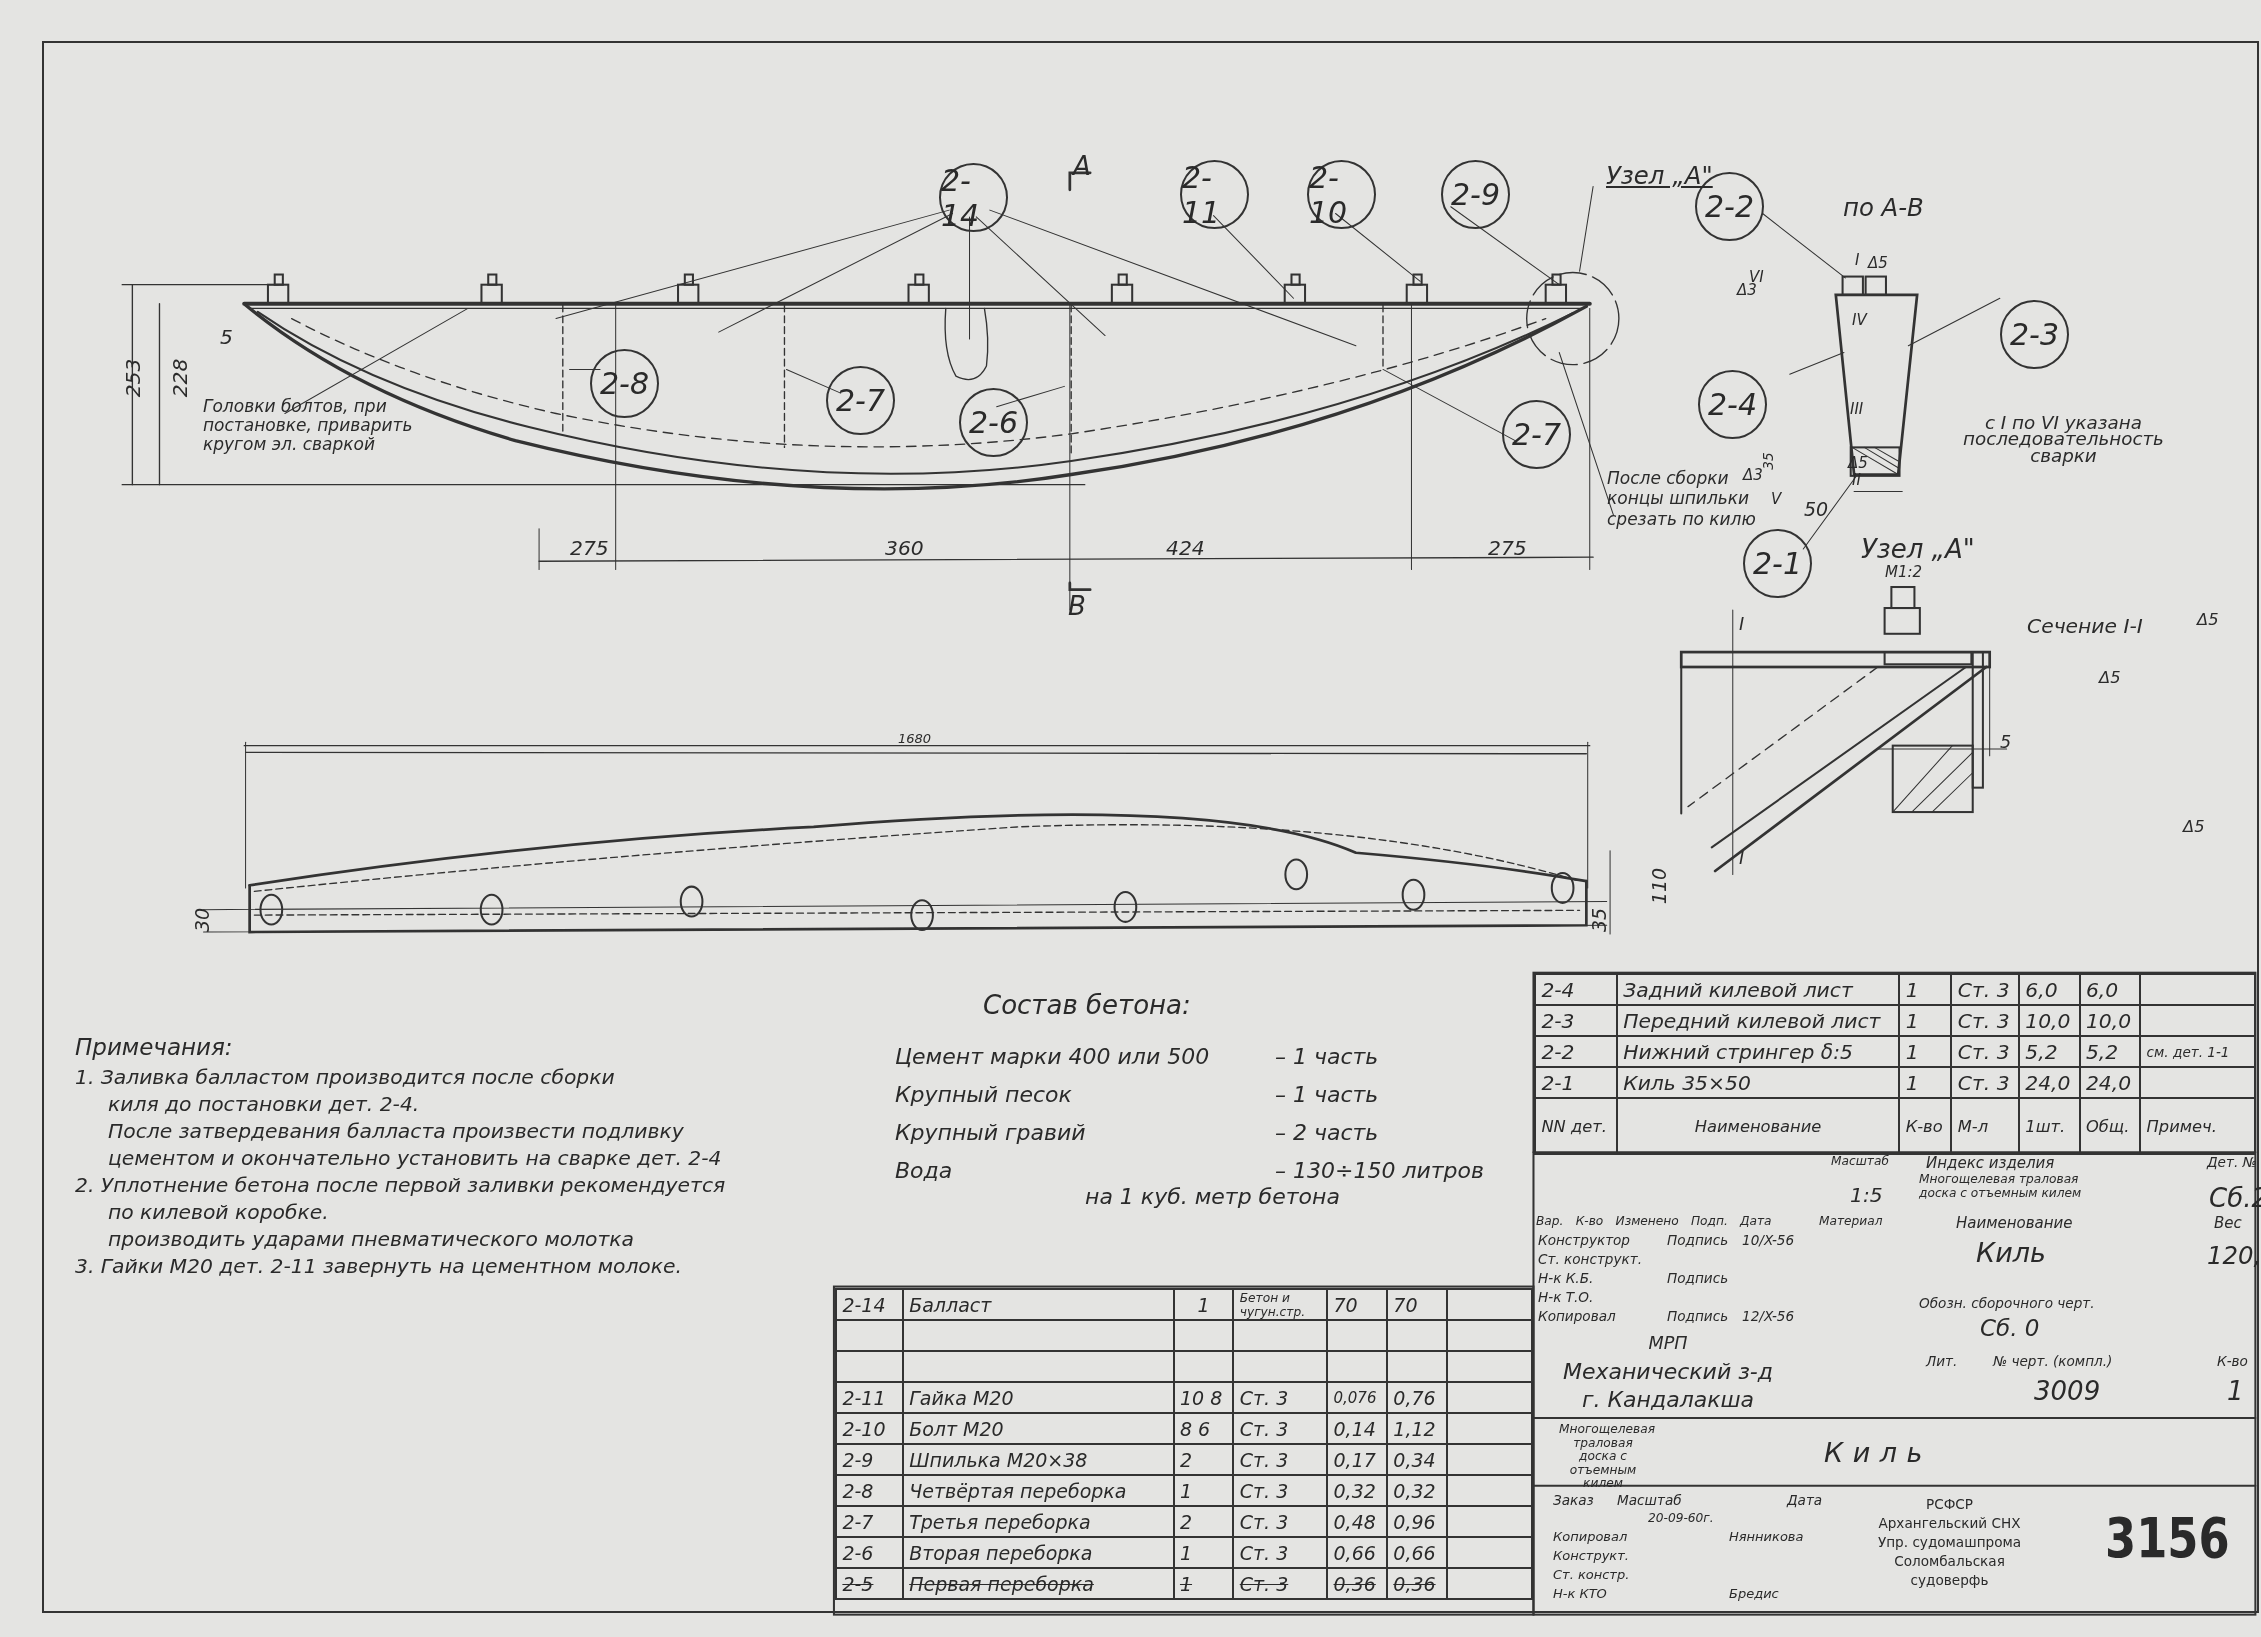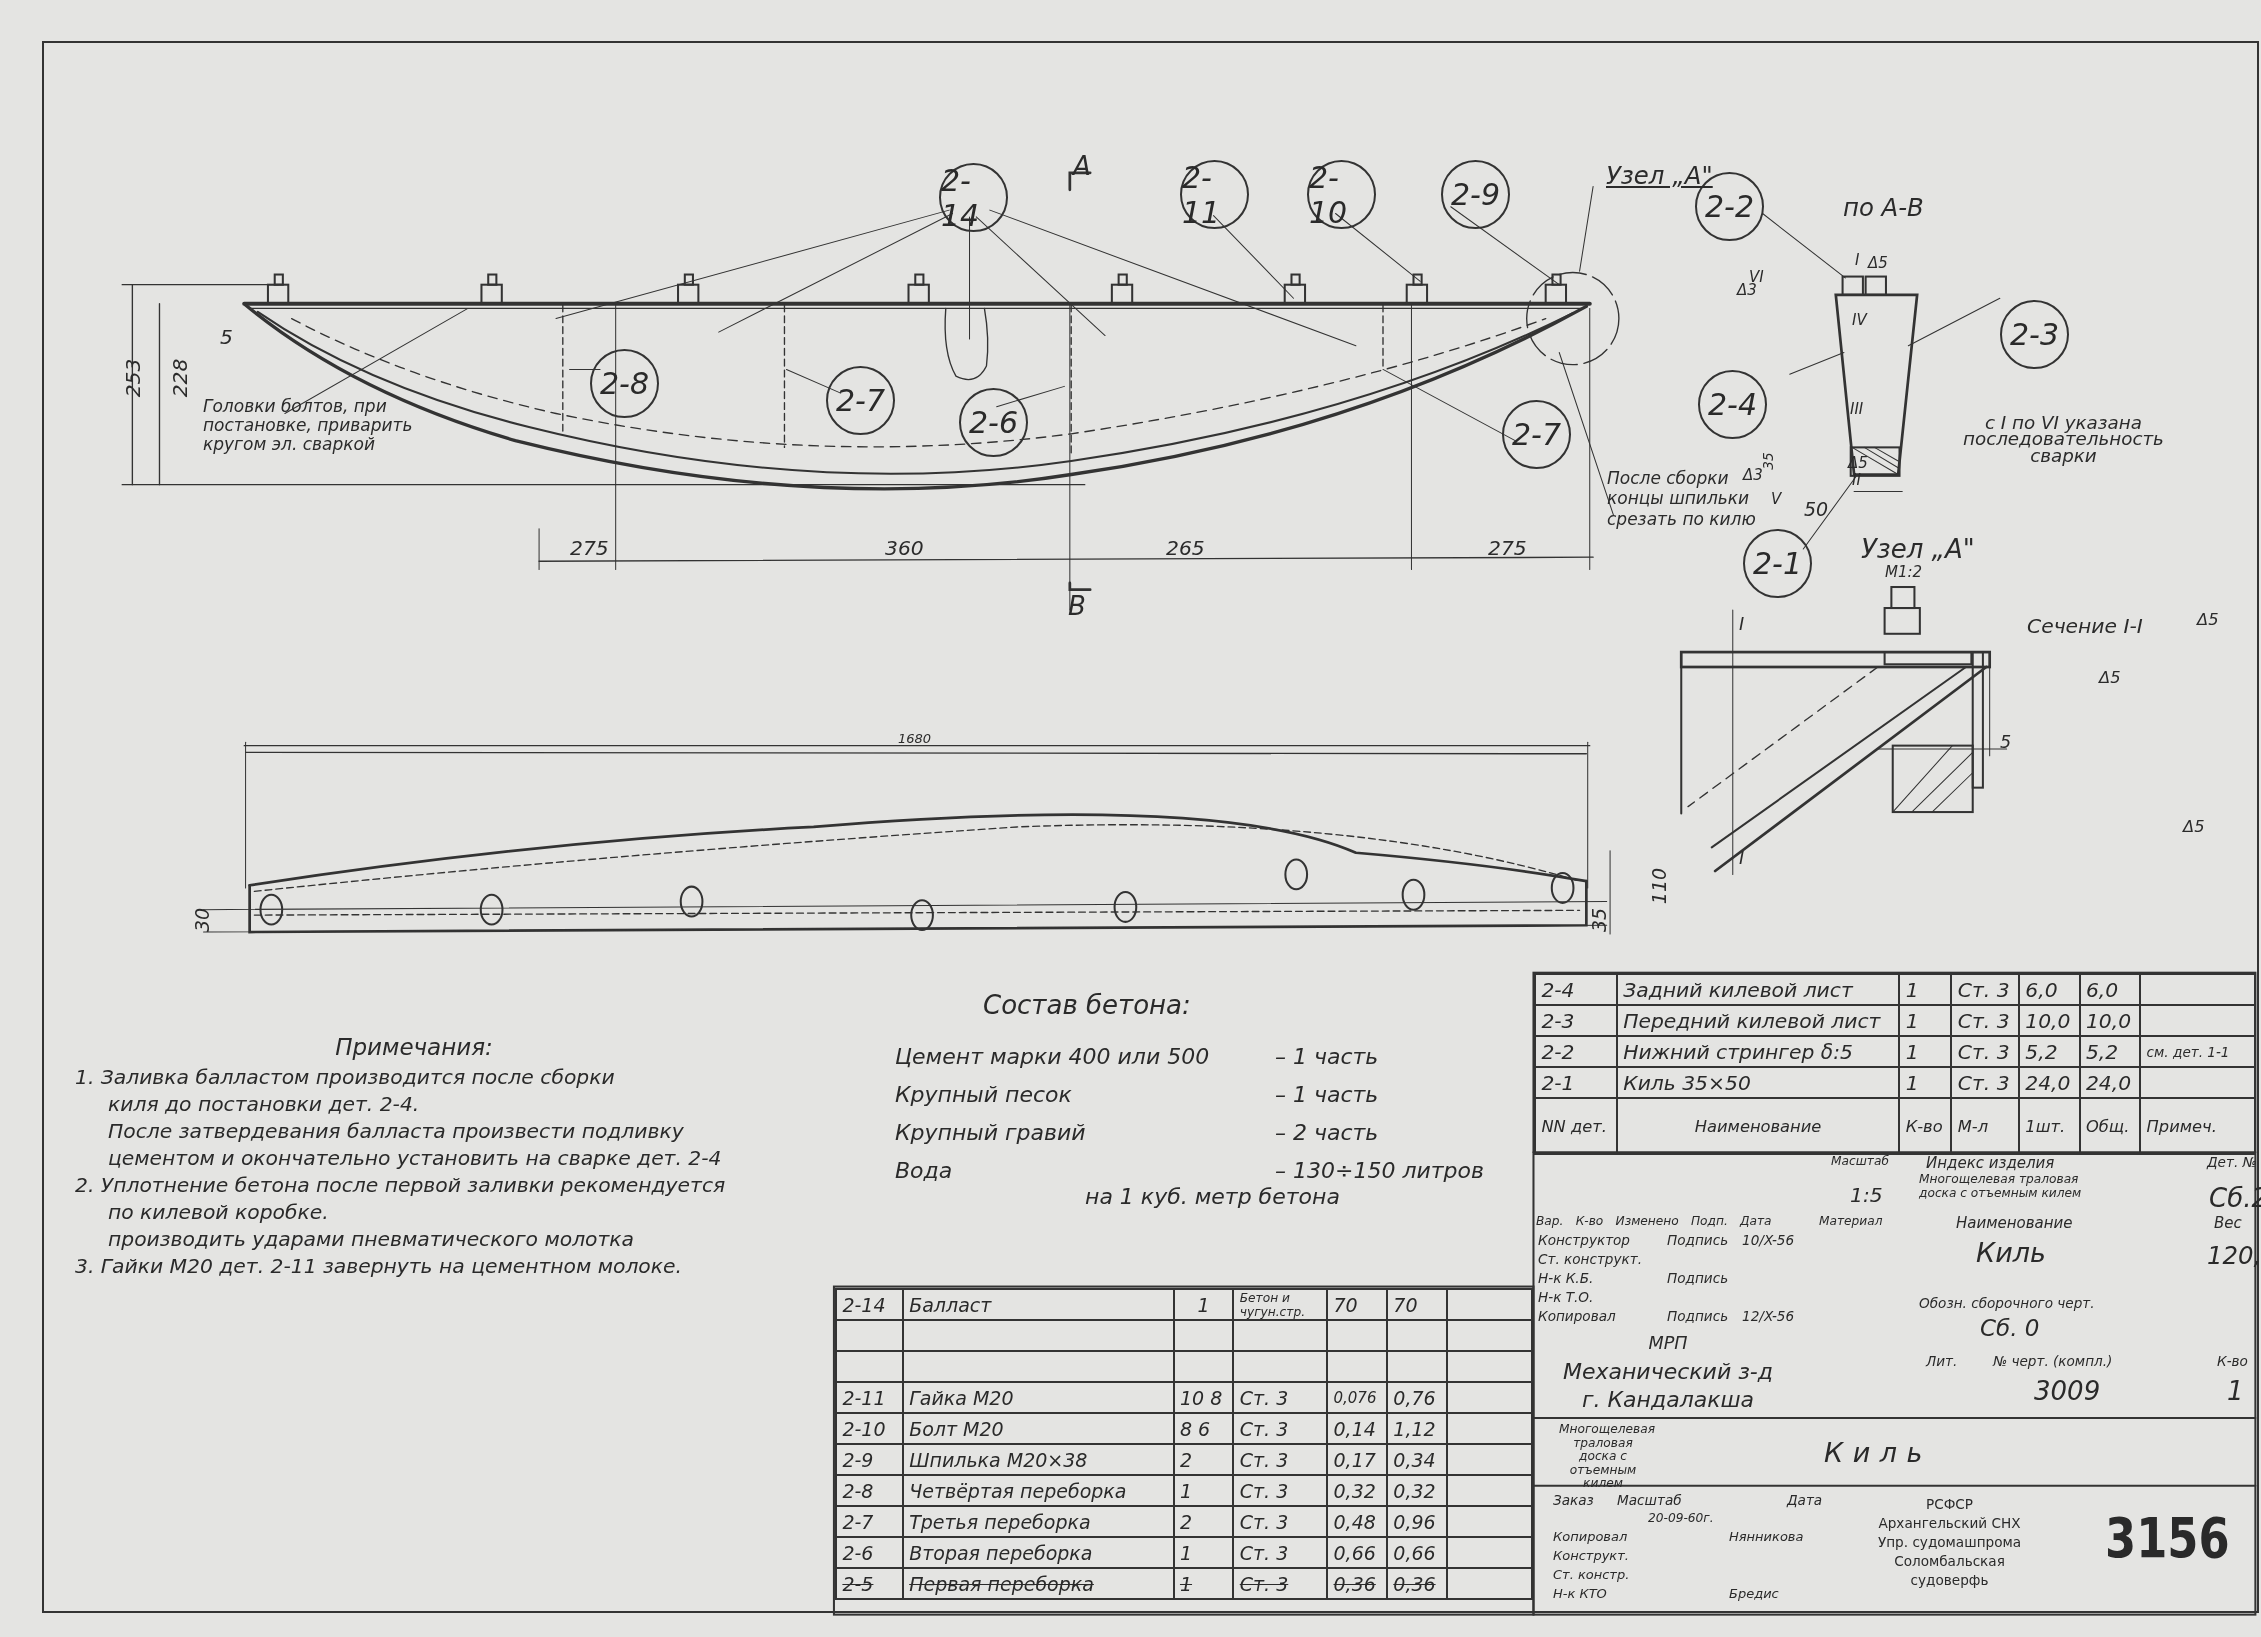--- a/index.html
+++ b/index.html
@@ -4,21 +4,21 @@
 <style>
   html,body{margin:0;padding:0;}
   body{width:2261px;height:1637px;background:#e4e4e2;position:relative;overflow:hidden;
        font-family:"DejaVu Sans",sans-serif;color:#2a2a2a;}
   .sheet{position:absolute;left:42px;top:41px;width:2217px;height:1572px;border:2.7px solid #333;box-sizing:border-box;}
   svg.drw{position:absolute;left:0;top:0;}
   .t{position:absolute;font-style:italic;white-space:nowrap;color:#2b2b2b;}
   .callout{position:absolute;width:65px;height:65px;border:2px solid #333;border-radius:50%;
            display:flex;align-items:center;justify-content:center;font-size:30px;font-style:italic;background:transparent;}
   .notes{position:absolute;left:75px;top:1034px;width:678px;font-size:20.3px;font-style:italic;line-height:27px;}
-  .notes .title{text-align:center;font-size:23px;margin-bottom:2.7px;}
+  .notes .title{text-align:left;font-size:23px;margin-bottom:2.7px;}
   .notes .ind{padding-left:33px;}
   .mix{position:absolute;left:895px;top:990px;font-size:22px;font-style:italic;}
   .mix .title{font-size:26px;margin-left:88px;margin-bottom:17.6px;}
   .mix .row{display:flex;height:38px;align-items:center;}
   .mix .row .k{width:380px;}
   .mix .foot{margin-left:190px;margin-top:-5.4px;}
   table.grid{position:absolute;border-collapse:collapse;font-style:italic;}
   table.grid td{border:2px solid #333;padding:0 5.4px;white-space:nowrap;}
   .strike{text-decoration:line-through;}
   .tb-cell{position:absolute;font-style:italic;white-space:nowrap;}
@@ -179,21 +179,21 @@
 <div class="callout" style="left:1743px;top:529px;">2-1</div>
 
 <div class="t" style="left:1073px;top:151px;font-size:26px;">A</div>
 <div class="t" style="left:1068px;top:591px;font-size:26px;">B</div>
 <div class="t" style="left:1606px;top:161px;font-size:24.4px;text-decoration:underline;">Узел „A"</div>
 <div class="t" style="left:114px;top:366px;font-size:20.3px;transform:rotate(-90deg);">253</div>
 <div class="t" style="left:161px;top:366px;font-size:20.3px;transform:rotate(-90deg);">228</div>
 <div class="t" style="left:220px;top:325px;font-size:20.3px;">5</div>
 <div class="t" style="left:570px;top:536px;font-size:20.3px;">275</div>
 <div class="t" style="left:885px;top:536px;font-size:20.3px;">360</div>
-<div class="t" style="left:1166px;top:536px;font-size:20.3px;">265</div>
+<div class="t" style="left:1166px;top:536px;font-size:20.3px;">424</div>
 <div class="t" style="left:1488px;top:536px;font-size:20.3px;">275</div>
 <div class="t" style="left:203px;top:397px;font-size:17px;line-height:19px;">
   <div>Головки болтов, при</div>
   <div>постановке, приварить</div>
   <div>кругом эл. сваркой</div>
 </div>
 <div class="t" style="left:1607px;top:468px;font-size:17px;line-height:20.3px;">
   <div>После сборки</div>
   <div>концы шпильки</div>
   <div>срезать по килю</div>

